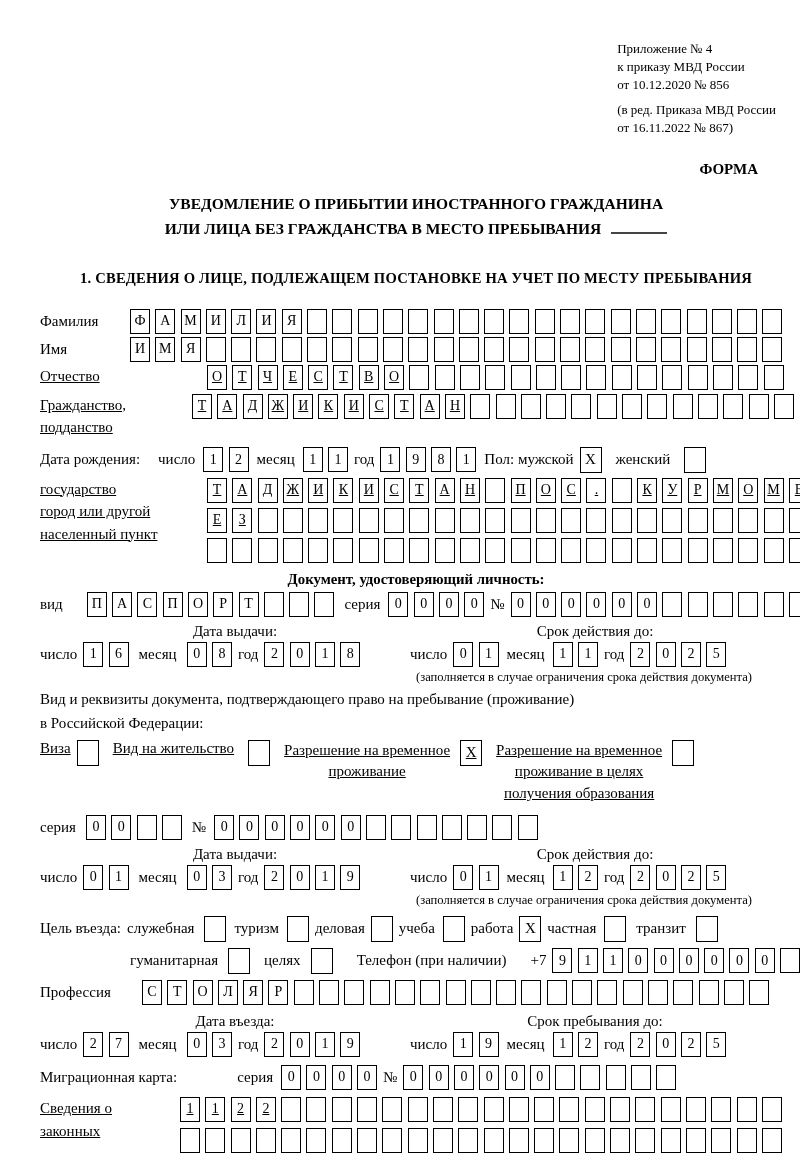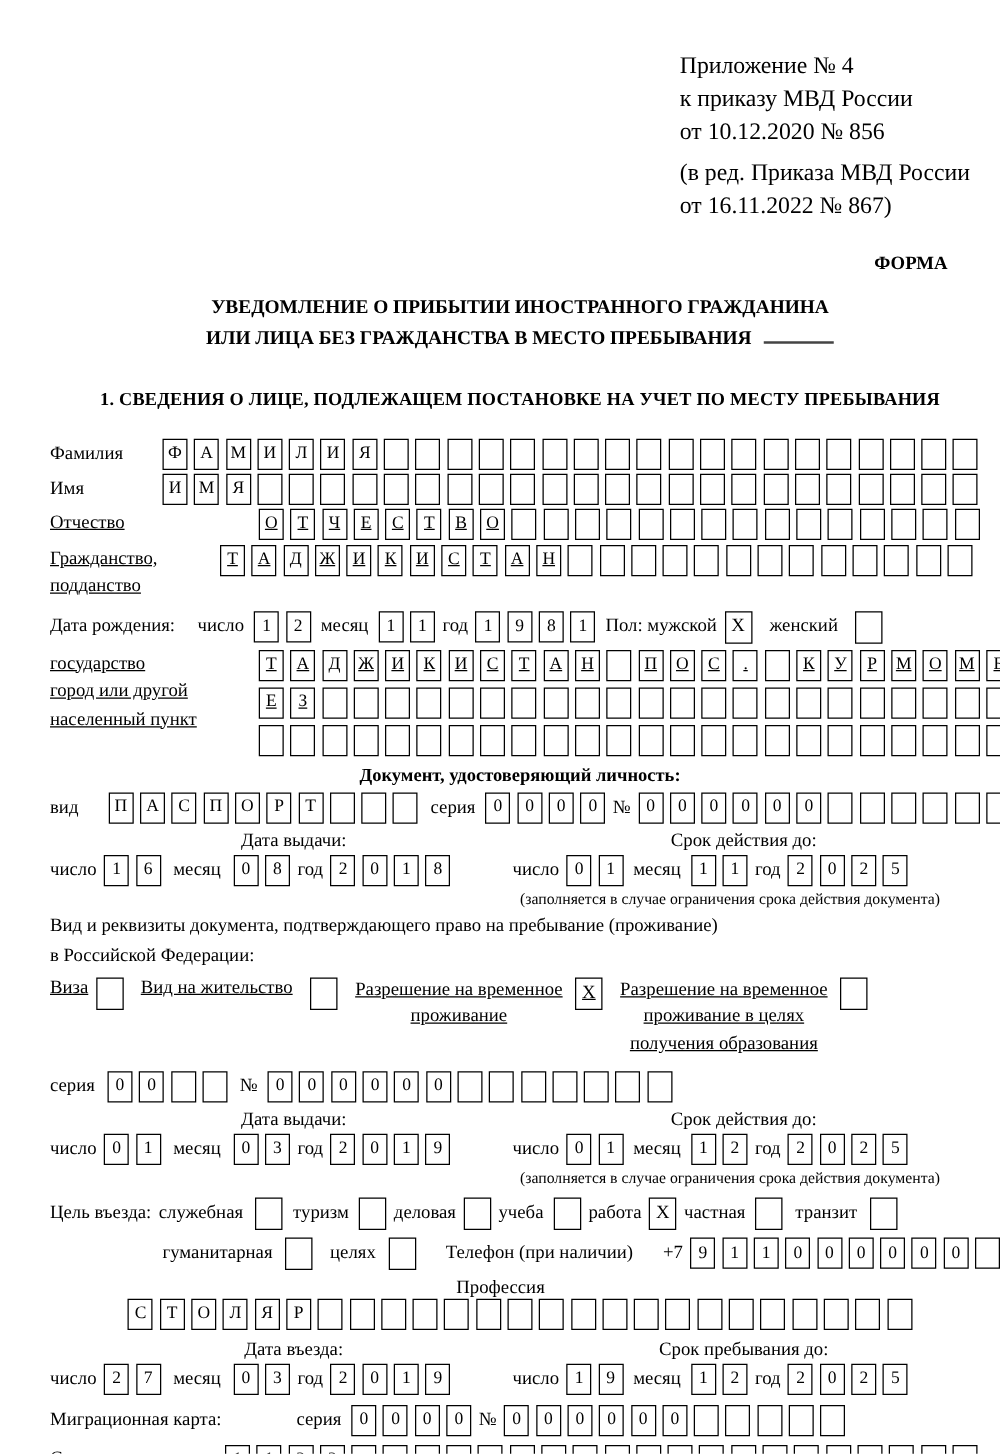--- a/index.html
+++ b/index.html
@@ -5,21 +5,21 @@
   * { margin:0; padding:0; box-sizing:border-box; }
   html,body { background:#fff; }
   body {
     width:800px; height:1163px; overflow:hidden; position:relative;
     font-family:"Liberation Serif","DejaVu Serif",serif; color:#000;
   }
   .page { padding:40px 8px 0 40px; }
 
   
   .ref-wrap { display:flex; justify-content:flex-end; padding-right:16px; }
-  .ref { font-size:19px; line-height:1.4; }
+  .ref { font-size:13px; line-height:1.4; }
   .ref .gap-top { margin-top:6px; }
   .forma { text-align:right; font-weight:bold; font-size:15px; padding-right:34px; margin-top:24px; }
 
   .title { text-align:center; font-weight:bold; font-size:15.5px; line-height:1.6; margin-top:14px; }
   .blank-line { display:inline-block; width:56px; border-bottom:2px solid #444; height:13px; margin-left:10px; }
   .sec-head { text-align:center; font-weight:bold; font-size:14.6px; margin-top:28px; letter-spacing:.2px; }
 
   
   .row { display:flex; align-items:center; margin-top:3px; }
   .row.top { align-items:flex-start;text-decoration:underline; }
@@ -170,21 +170,21 @@
         <span class="cell"></span>
         <span class="cell"></span>
         <span class="cell"></span>
         <span class="cell"></span>
         <span class="cell"></span>
         <span class="cell"></span>
         <span class="cell"></span>
       </span>
   </div>
 
-  <div class="row top" style="margin-top:4px;">
+  <div class="row top" style="margin-top:4px;gap:16px;">
     <span class="lbl-col w135">
       <div>Гражданство,</div>
       <div>подданство</div>
     </span>
     <span class="cells">
         <span class="cell">Т</span>
         <span class="cell">А</span>
         <span class="cell">Д</span>
         <span class="cell">Ж</span>
         <span class="cell">И</span>
@@ -538,21 +538,21 @@
         <span class="cell">0</span>
         <span class="cell">0</span>
         <span class="cell">0</span>
         <span class="cell">0</span>
         <span class="cell">0</span>
         <span class="cell">0</span>
         <span class="cell"></span>
       </span>
   </div>
 
-  <div class="row" style="margin-top:6px;flex-direction:column;">
+  <div class="row" style="margin-top:6px;">
     <span class="lbl w90" style="width:102px;">Профессия</span>
     <span class="cells">
         <span class="cell">С</span>
         <span class="cell">Т</span>
         <span class="cell">О</span>
         <span class="cell">Л</span>
         <span class="cell">Я</span>
         <span class="cell">Р</span>
         <span class="cell"></span>
         <span class="cell"></span>

